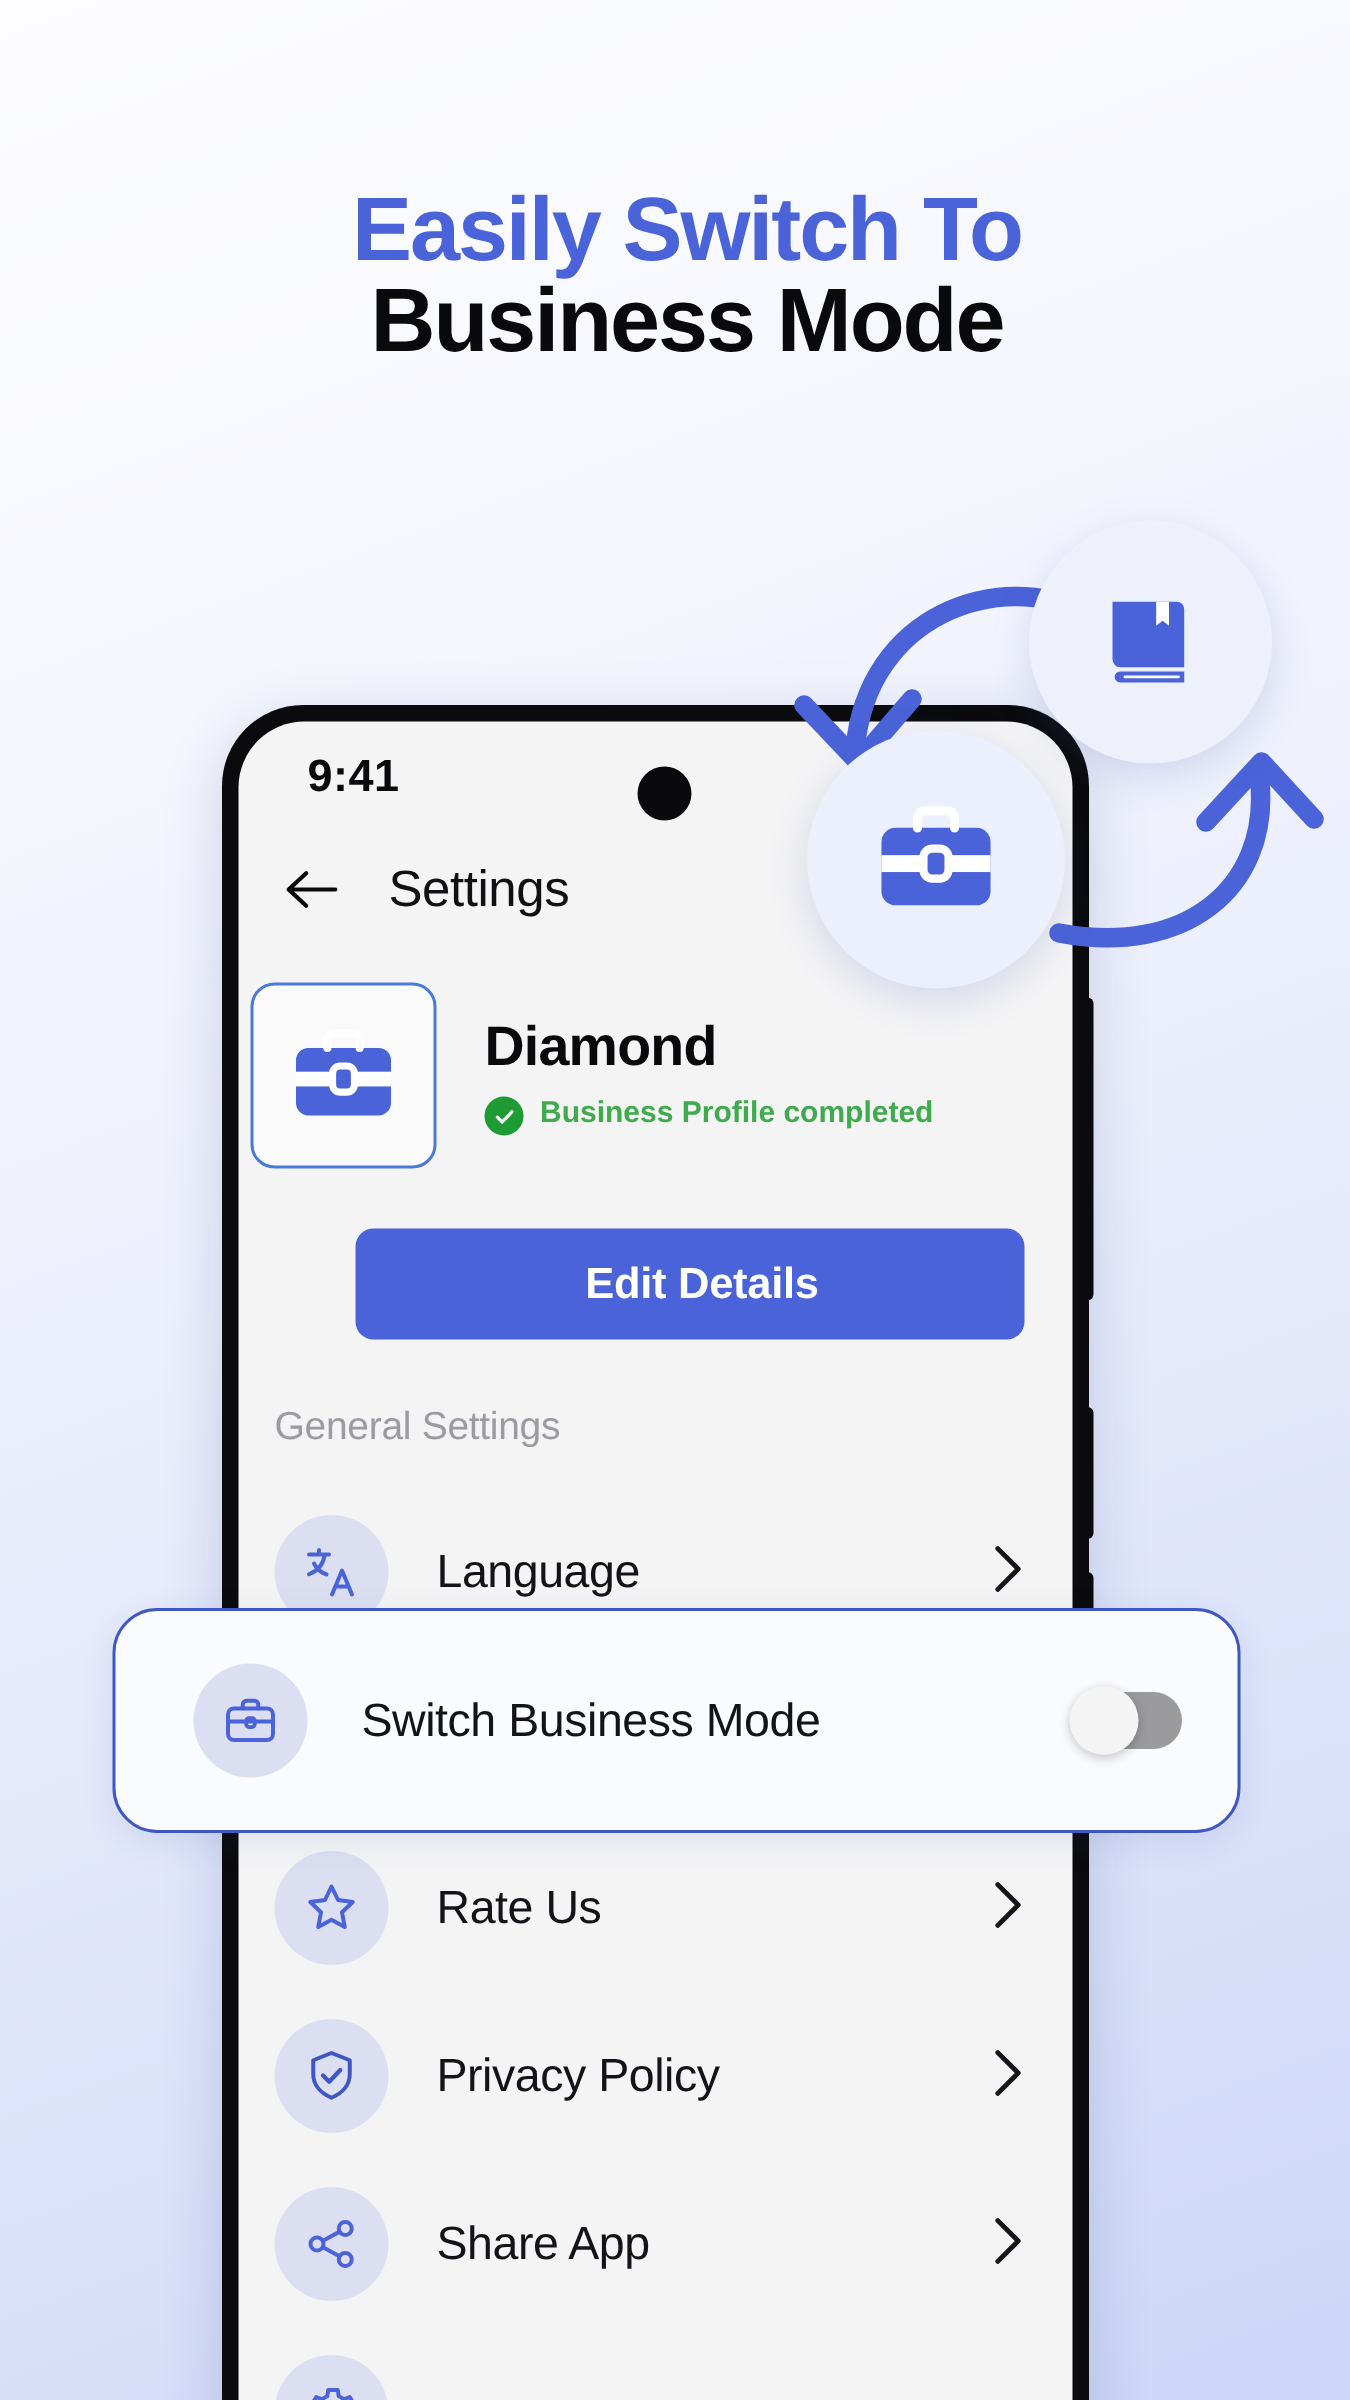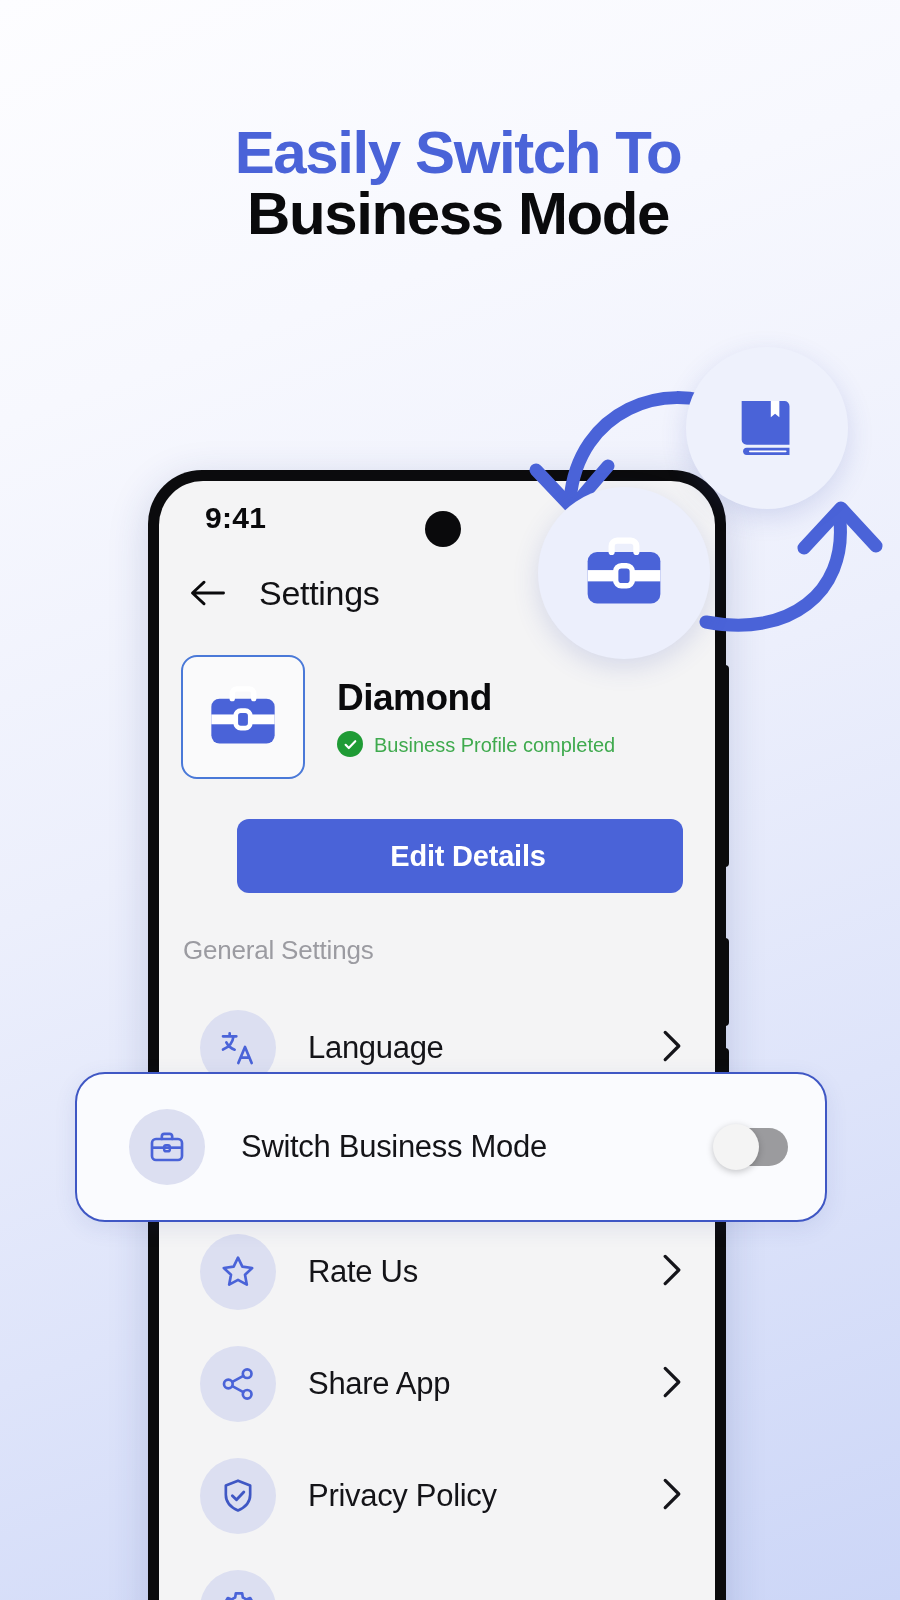--- a/index.html
+++ b/index.html
@@ -125,41 +125,42 @@
     font-size: 34px;
     color: #111114;
     margin-left: 22px;
     letter-spacing: -.3px;
   }
 
   
   .profile {
     display: flex;
     align-items: center;
-    padding: 24px 0 0 22px;
+    padding: 24px 0 0 8px;
   }
   .avatar-box {
     width: 124px; height: 124px;
     border: 2px solid #4a79d8;
     border-radius: 16px;
     background: #fafafb;
     display: flex; align-items: center; justify-content: center;
     flex: 0 0 auto;
   }
   .profile-text { margin-left: 32px; }
   .profile-name {
     font-size: 37px;
     font-weight: 700;
     color: #0a0a0c;
     letter-spacing: -.5px;
   }
   .profile-status {
     display: flex;
-    align-items: flex-end;
+    align-items: flex-start;
     margin-top: 12px;
+    font-weight: bold;
   }
   .check-badge {
     width: 26px; height: 26px;
     border-radius: 50%;
     background: #1f9b35;
     display: flex; align-items: center; justify-content: center;
     flex: 0 0 auto;
   }
   .profile-status-text {
     font-size: 20px;
@@ -190,21 +191,21 @@
     color: #9b9ba1;
     letter-spacing: -.2px;
   }
 
   
   .settings-list { margin-top: 26px; }
   .setting-row {
     display: flex;
     align-items: center;
     height: 112px;
-    padding: 0 32px 0 41px;
+    padding: 0 32px 0 24px;
   }
   .row-icon {
     width: 76px; height: 76px;
     border-radius: 50%;
     background: #dcdff1;
     display: flex; align-items: center; justify-content: center;
     flex: 0 0 auto;
   }
   .row-label {
     flex: 1 1 auto;
@@ -360,42 +361,42 @@
         <span class="row-chevron">
           <svg width="22" height="34" viewBox="0 0 12 20">
             <path d="M2 2l8 8-8 8" fill="none" stroke="#15151a" stroke-width="1.9" stroke-linecap="round" stroke-linejoin="round"></path>
           </svg>
         </span>
       </div>
 
       <div class="setting-row">
         <span class="row-icon">
           <svg width="40" height="40" viewBox="0 0 24 24">
+            <path d="M12 2.8l7.3 2.9v5.6c0 4.3-3 7.6-7.3 9.4-4.3-1.8-7.3-5.1-7.3-9.4V5.7z" fill="none" stroke="#3f57c4" stroke-width="1.6" stroke-linejoin="round"></path>
+            <path d="M8.6 11.8l2.5 2.5 4.4-4.7" fill="none" stroke="#3f57c4" stroke-width="1.7" stroke-linecap="round" stroke-linejoin="round"></path>
+          </svg>
+        </span>
+        <span class="row-label">Privacy Policy</span>
+        <span class="row-chevron">
+          <svg width="22" height="34" viewBox="0 0 12 20">
+            <path d="M2 2l8 8-8 8" fill="none" stroke="#15151a" stroke-width="1.9" stroke-linecap="round" stroke-linejoin="round"></path>
+          </svg>
+        </span>
+      </div>
+
+      <div class="setting-row">
+        <span class="row-icon">
+          <svg width="40" height="40" viewBox="0 0 24 24">
             <circle cx="17.5" cy="5.8" r="2.6" fill="none" stroke="#4a63d8" stroke-width="1.6"></circle>
             <circle cx="6.2" cy="12" r="2.6" fill="none" stroke="#4a63d8" stroke-width="1.6"></circle>
             <circle cx="17.5" cy="18.2" r="2.6" fill="none" stroke="#4a63d8" stroke-width="1.6"></circle>
             <path d="M8.6 10.7l6.6-3.6M8.6 13.3l6.6 3.6" fill="none" stroke="#4a63d8" stroke-width="1.6" stroke-linecap="round"></path>
           </svg>
         </span>
         <span class="row-label">Share App</span>
-        <span class="row-chevron">
-          <svg width="22" height="34" viewBox="0 0 12 20">
-            <path d="M2 2l8 8-8 8" fill="none" stroke="#15151a" stroke-width="1.9" stroke-linecap="round" stroke-linejoin="round"></path>
-          </svg>
-        </span>
-      </div>
-
-      <div class="setting-row">
-        <span class="row-icon">
-          <svg width="40" height="40" viewBox="0 0 24 24">
-            <path d="M12 2.8l7.3 2.9v5.6c0 4.3-3 7.6-7.3 9.4-4.3-1.8-7.3-5.1-7.3-9.4V5.7z" fill="none" stroke="#3f57c4" stroke-width="1.6" stroke-linejoin="round"></path>
-            <path d="M8.6 11.8l2.5 2.5 4.4-4.7" fill="none" stroke="#3f57c4" stroke-width="1.7" stroke-linecap="round" stroke-linejoin="round"></path>
-          </svg>
-        </span>
-        <span class="row-label">Privacy Policy</span>
         <span class="row-chevron">
           <svg width="22" height="34" viewBox="0 0 12 20">
             <path d="M2 2l8 8-8 8" fill="none" stroke="#15151a" stroke-width="1.9" stroke-linecap="round" stroke-linejoin="round"></path>
           </svg>
         </span>
       </div>
 
       <div class="setting-row">
         <span class="row-icon">
           <svg width="40" height="40" viewBox="0 0 24 24">

